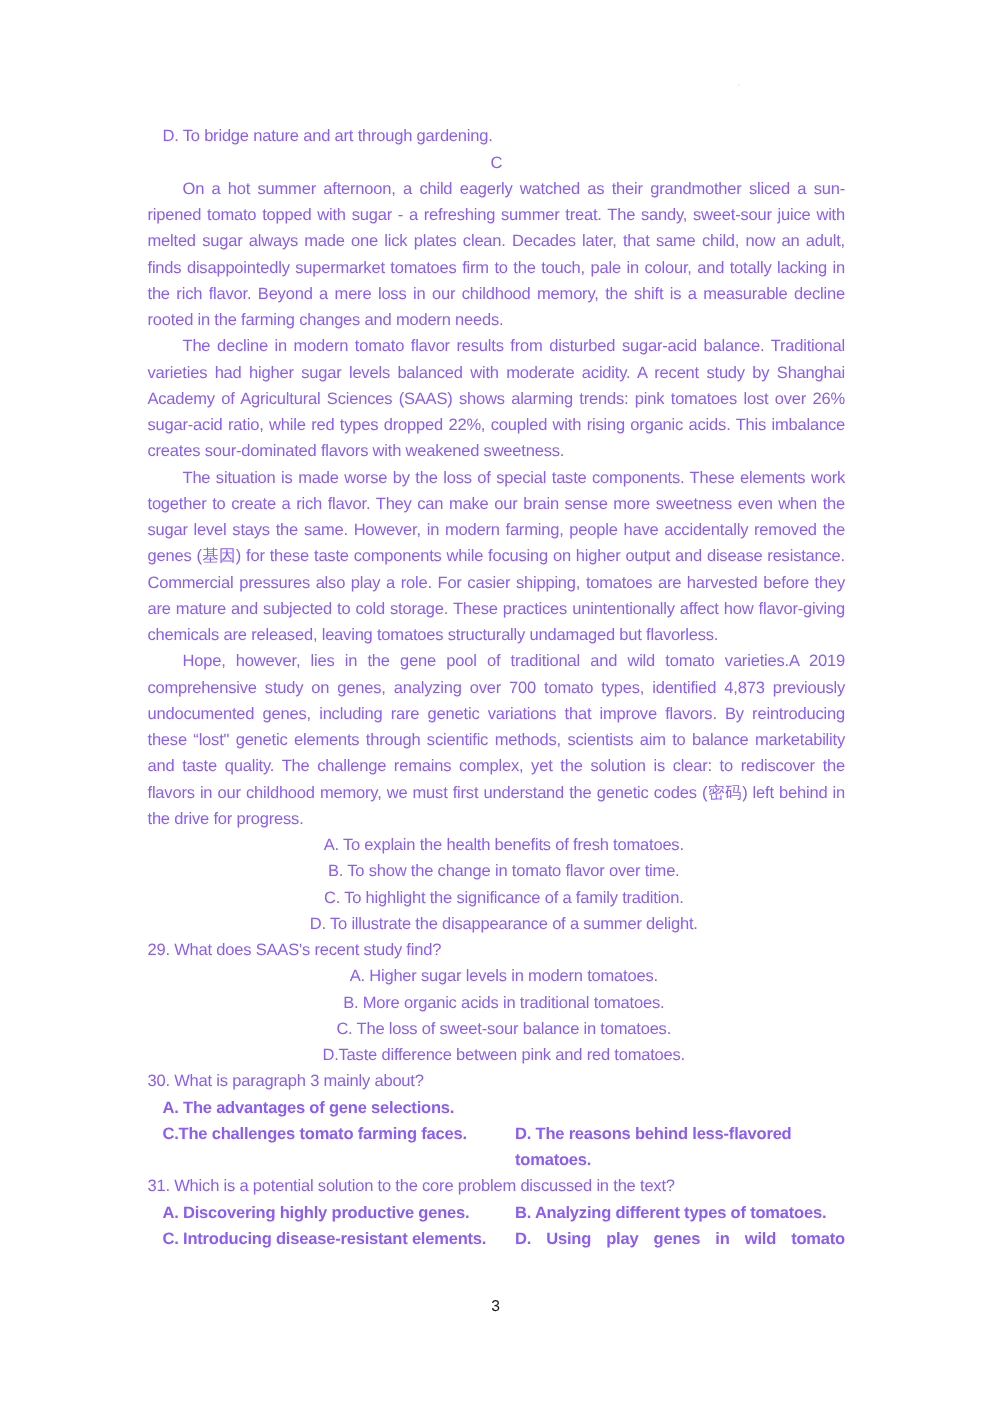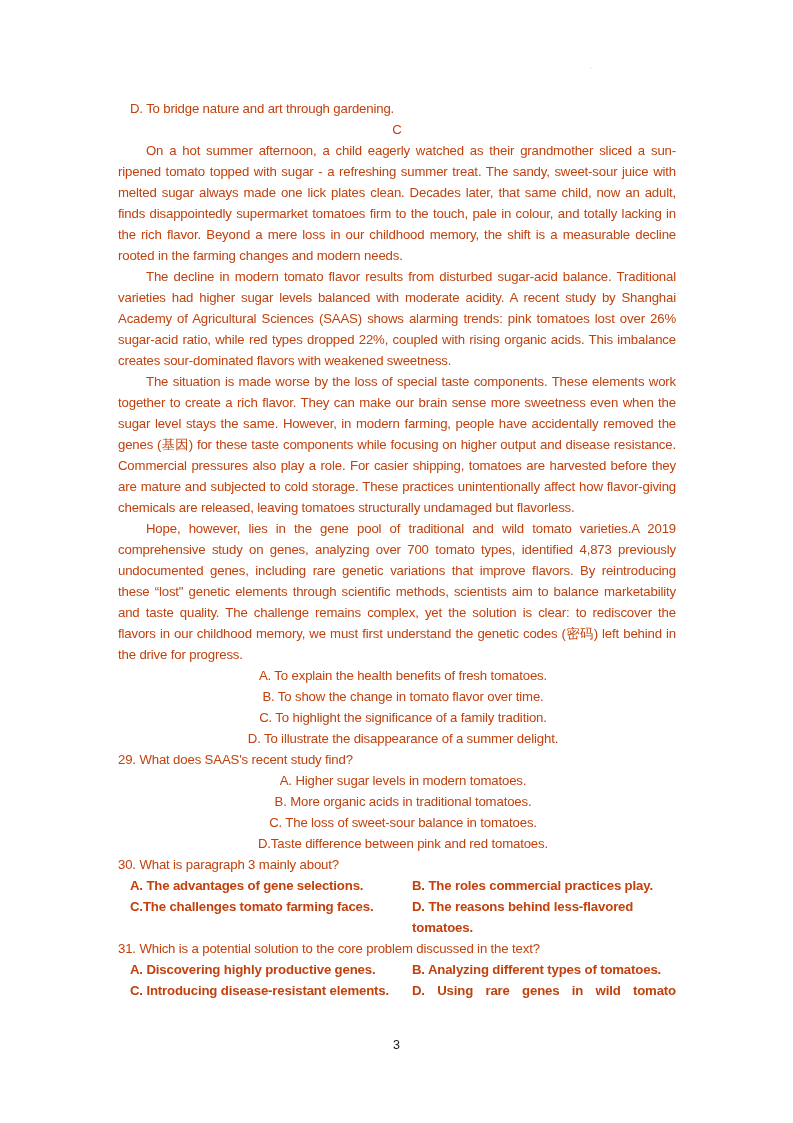--- a/index.html
+++ b/index.html
@@ -30,21 +30,21 @@
     width: 2px;
     height: 2px;
     background: #f2f2f2;
     border-radius: 50%;
   }
   
   .ln, .para, .q, .opt, .center, .colopt {
     font-family: "Liberation Sans", sans-serif;
     font-size: 13.2px;
     line-height: 21px;
-    color: #c2410c;
+    color: #8b5cf6;
     letter-spacing: -0.15px;
     font-stretch: condensed;
     transform-origin: left top;
   }
   .stray-opt {
     margin: 0 0 0 12px;
     padding: 0;
   }
   .center {
     text-align: center;
@@ -123,34 +123,33 @@
 
     <p class="q">29. What does SAAS's recent study find?</p>
     <p class="opt">A. Higher sugar levels in modern tomatoes.</p>
     <p class="opt">B. More organic acids in traditional tomatoes.</p>
     <p class="opt">C. The loss of sweet-sour balance in tomatoes.</p>
     <p class="opt">D.Taste difference between pink and red tomatoes.</p>
 
     <p class="q">30. What is paragraph 3 mainly about?</p>
     <div class="two-col">
       <span class="colopt col-a">A. The advantages of gene selections.</span>
-      <span class="colopt col-b">B. The roles commercial practices play.</span>
     </div>
     <div class="two-col">
       <span class="colopt col-a">C.The challenges tomato farming faces.</span>
       <span class="colopt col-b">D. The reasons behind less-flavored tomatoes.</span>
     </div>
 
     <p class="q">31. Which is a potential solution to the core problem discussed in the text?</p>
     <div class="two-col">
       <span class="colopt col-a">A. Discovering highly productive genes.</span>
       <span class="colopt col-b">B. Analyzing different types of tomatoes.</span>
     </div>
     <div class="two-col">
       <span class="colopt col-a">C. Introducing disease-resistant elements.</span>
-      <span class="colopt col-b justify-stretch">D. Using rare genes in wild tomato</span>
+      <span class="colopt col-b justify-stretch">D. Using play genes in wild tomato</span>
     </div>
 
   </div>
 
   <div class="pagenum">3</div>
 
 </div>
 
 </body></html>

